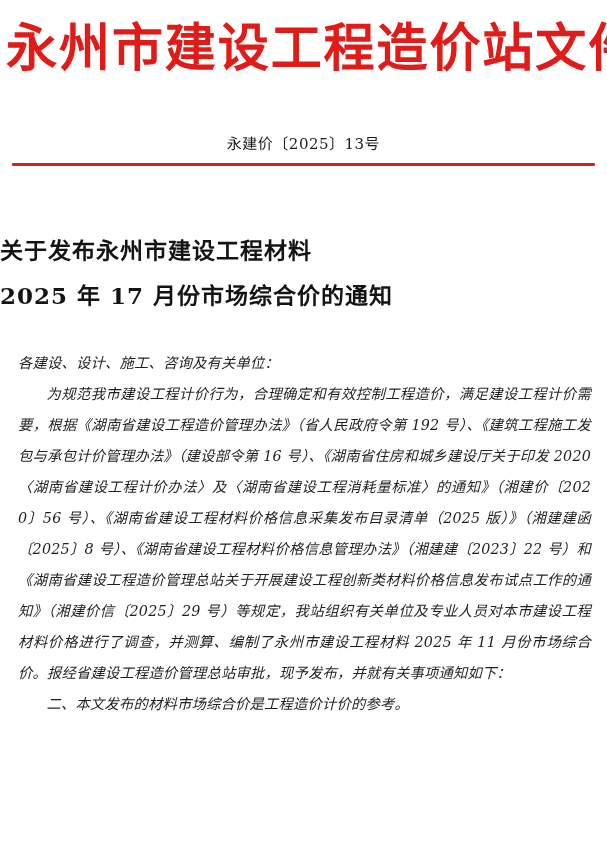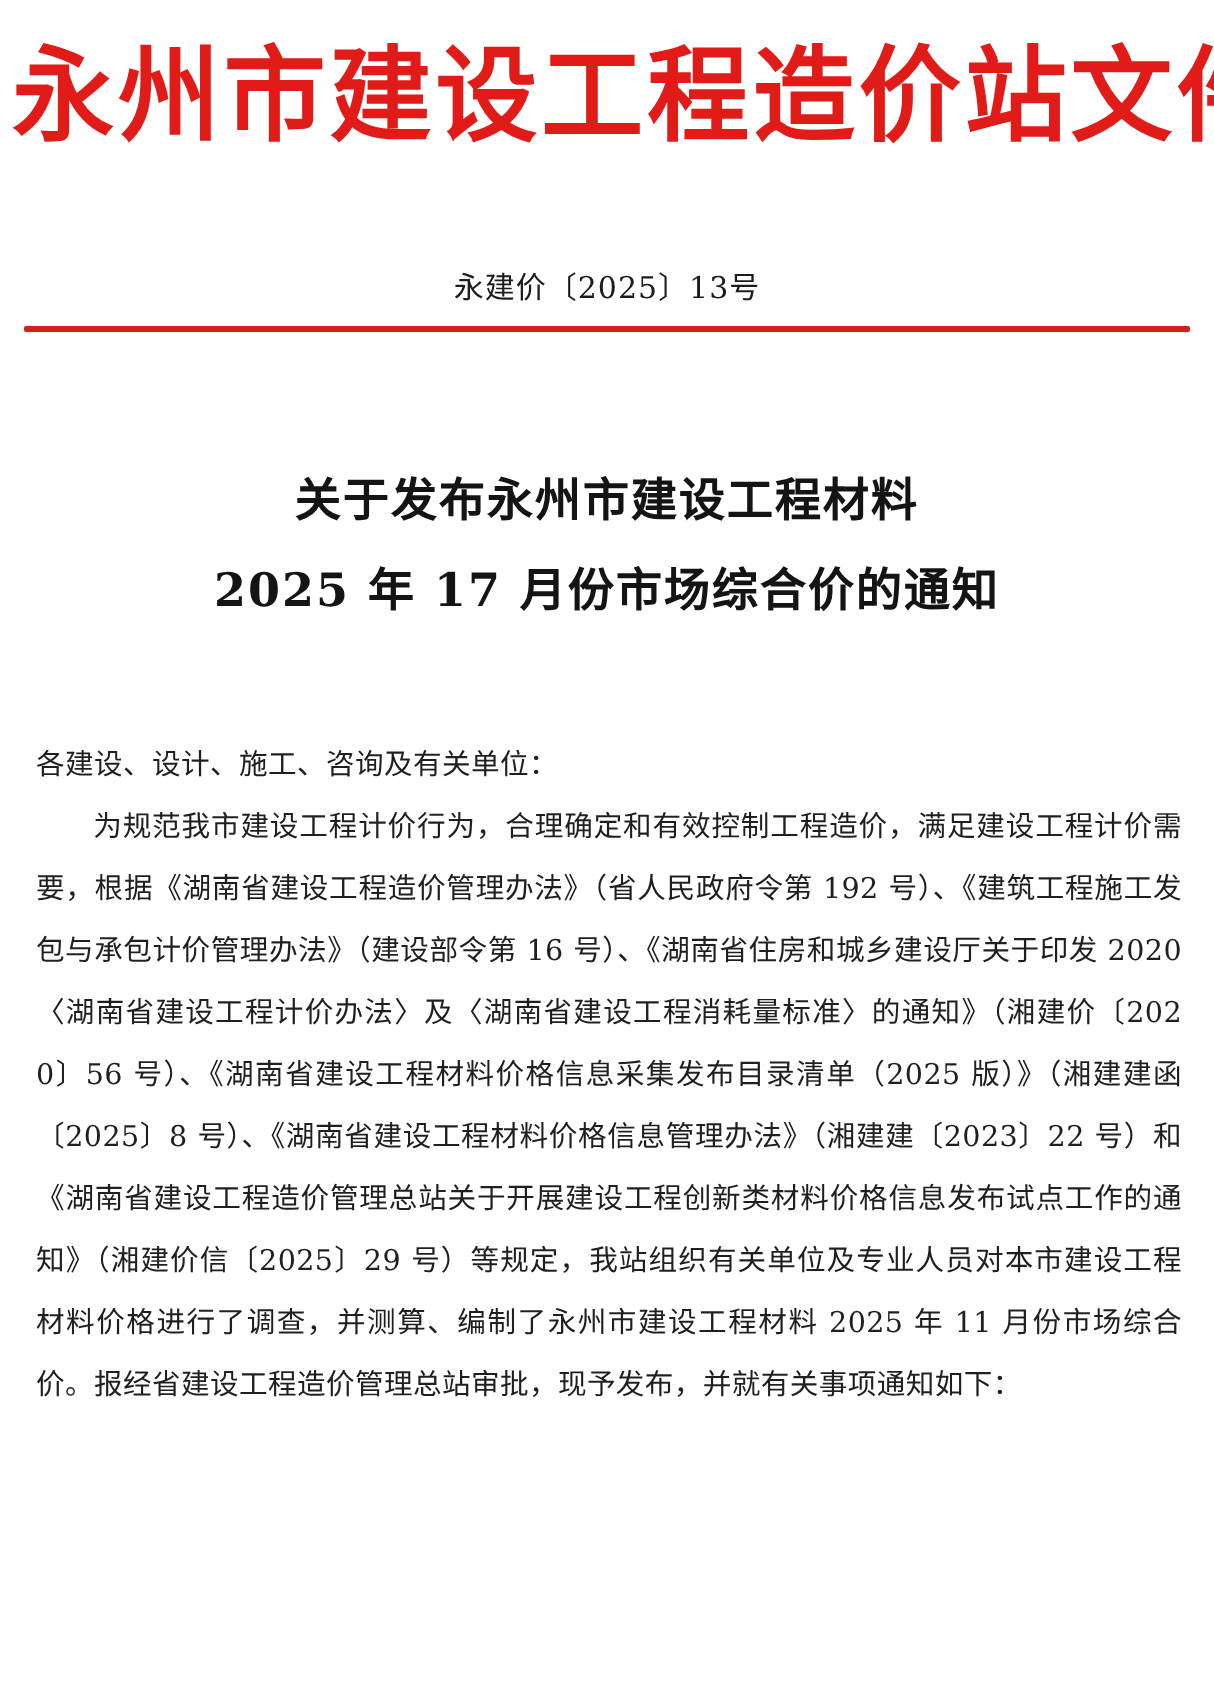--- a/index.html
+++ b/index.html
@@ -68,39 +68,40 @@
     background: #d81f1c;
     border-radius: 1px;
   }
 
   
   .doc-title {
     position: absolute;
     top: 228px;
     left: 0;
     width: 607px;
-    text-align: center;
+    text-align: left;
   }
   .doc-title-line {
     display: block;
     font-family: "DejaVu Serif", "Liberation Serif", serif;
     font-weight: 700;
     font-size: 23px;
     line-height: 45px;
     letter-spacing: 1px;
     color: #141414;
     white-space: nowrap;
   }
 
   
   .body-block {
     position: absolute;
-    top: 368px;
+    top: 348px;
     left: 18px;
     width: 573px;
+    font-style: italic;
   }
   .para {
     margin: 0;
     font-family: "DejaVu Serif", "Liberation Serif", serif;
     font-size: 14.3px;
     line-height: 31px;
     color: #1f1f1f;
     text-align: justify;
     text-justify: inter-ideograph;
     letter-spacing: 0.2px;
@@ -127,15 +128,16 @@
   <div class="red-rule"></div>
 
   <div class="doc-title">
     <span class="doc-title-line">关于发布永州市建设工程材料</span>
     <span class="doc-title-line">2025 年 17 月份市场综合价的通知</span>
   </div>
 
   <div class="body-block">
     <p class="para salutation">各建设、设计、施工、咨询及有关单位：</p>
     <p class="para indent">为规范我市建设工程计价行为，合理确定和有效控制工程造价，满足建设工程计价需要，根据《湖南省建设工程造价管理办法》（省人民政府令第 192 号）、《建筑工程施工发包与承包计价管理办法》（建设部令第 16 号）、《湖南省住房和城乡建设厅关于印发 2020〈湖南省建设工程计价办法〉及〈湖南省建设工程消耗量标准〉的通知》（湘建价〔2020〕56 号）、《湖南省建设工程材料价格信息采集发布目录清单（2025 版）》（湘建建函〔2025〕8 号）、《湖南省建设工程材料价格信息管理办法》（湘建建〔2023〕22 号）和《湖南省建设工程造价管理总站关于开展建设工程创新类材料价格信息发布试点工作的通知》（湘建价信〔2025〕29 号）等规定，我站组织有关单位及专业人员对本市建设工程材料价格进行了调查，并测算、编制了永州市建设工程材料 2025 年 11 月份市场综合价。报经省建设工程造价管理总站审批，现予发布，并就有关事项通知如下：</p>
+    <p class="para indent">二、本文发布的材料市场综合价是工程造价计价的参考。</p>
   </div>
 
 </div>
 
 </body></html>

